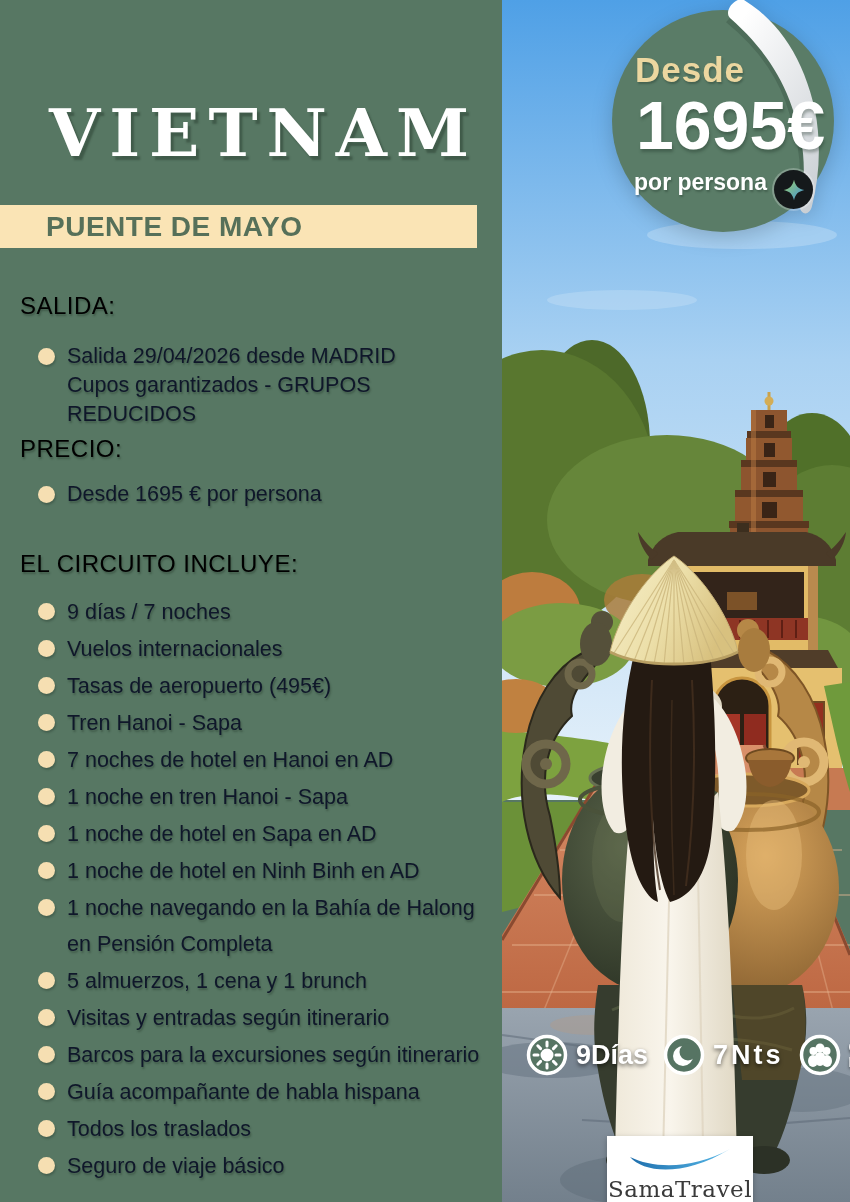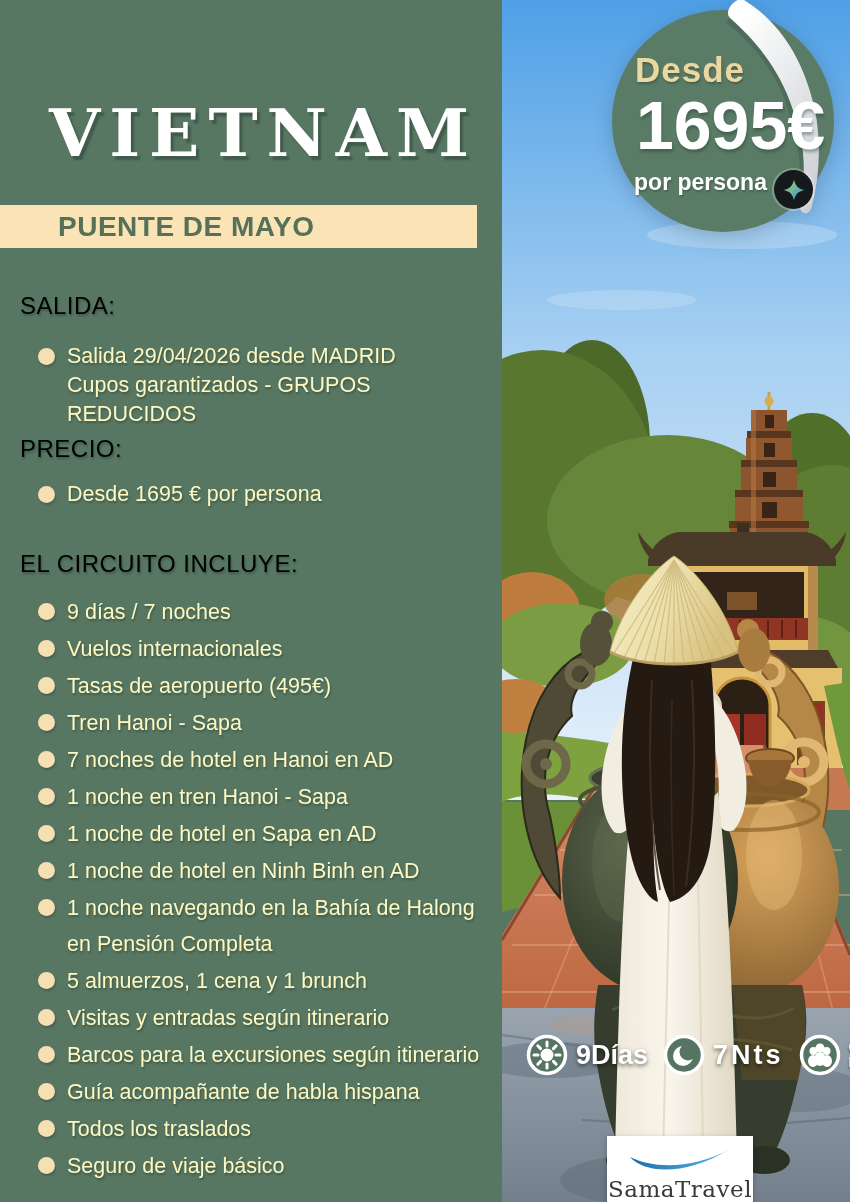--- a/index.html
+++ b/index.html
@@ -14,31 +14,31 @@
     text-shadow:2px 3px 2px rgba(35,55,42,.45);
   }
   .title2{
     position:absolute;left:40px;top:94px;
     font-family:"DejaVu Serif",serif;font-size:66px;font-weight:600;
     letter-spacing:9px;color:#ffffff;text-shadow:3px 4px 2px rgba(35,55,42,.45);margin-left:9px;
   }
   .banner{
     position:absolute;left:0;top:205px;width:477px;height:43px;
     background:#FAE4B5;display:flex;align-items:center;
-    padding-left:58px;box-sizing:border-box;
+    padding-left:46px;box-sizing:border-box;
     font-size:28px;font-weight:bold;color:#567059;letter-spacing:.5px;
   }
   .section-title{
     position:absolute;left:20px;font-size:24px;color:#000000;
     letter-spacing:.5px;text-shadow:1px 2px 2px rgba(30,48,36,.4);
   }
   .st-salida{top:292px}
   .st-precio{top:435px}
   .st-circuito{top:550px}
-  .bullet-item{display:flex;color:#fef9c3;font-size:21.5px;
+  .bullet-item{display:flex;color:#0f172a;font-size:21.5px;
     text-shadow:1px 2px 2px rgba(30,48,36,.4);}
   .dot{width:17px;height:17px;border-radius:50%;background:#F6DFB2;
     margin-right:12px;flex:none;box-shadow:1px 2px 2px rgba(30,48,36,.3);}
   .salida-item{position:absolute;left:38px;top:342px;width:462px;line-height:29px;}
   .salida-item .dot{margin-top:6px;}
   .precio-item{position:absolute;left:38px;top:481px;width:420px;line-height:27px;}
   .precio-item .dot{margin-top:5px;}
   .circuit-list{position:absolute;left:38px;top:594px;width:464px;margin:0;padding:0;
     list-style:none;display:flex;flex-direction:column;gap:1px;}
   .circuit-list .bullet-item{line-height:36px;}

